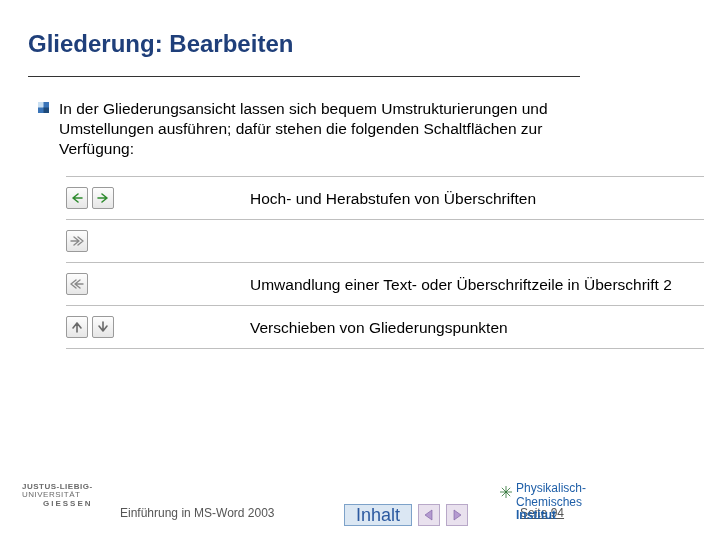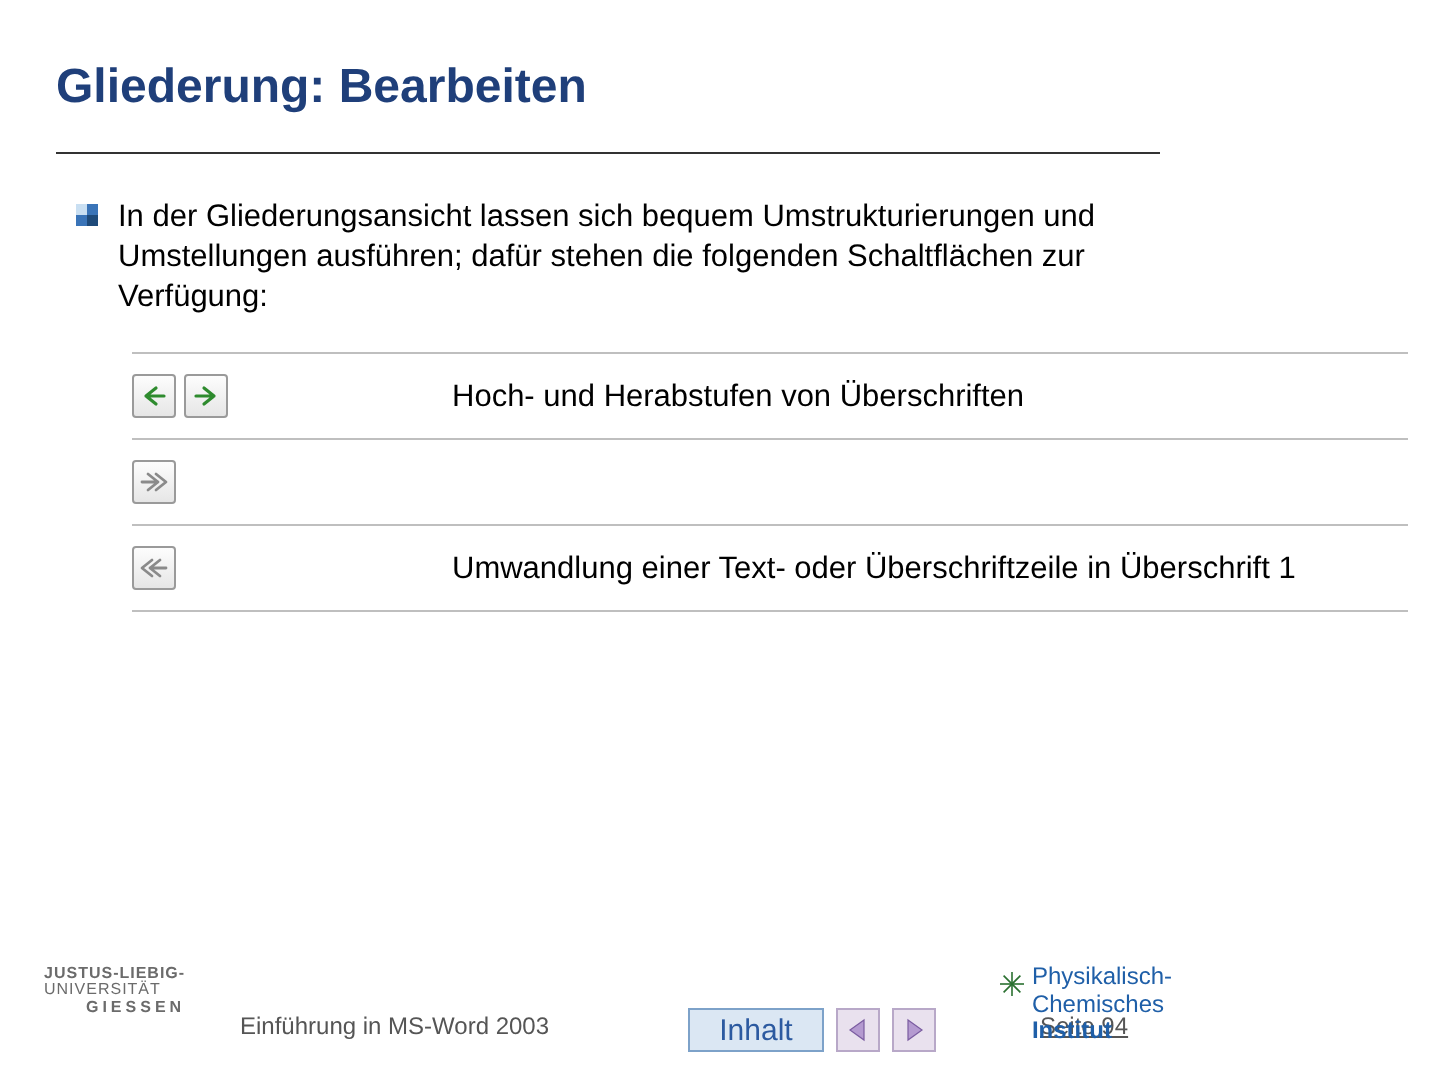--- a/index.html
+++ b/index.html
@@ -7,30 +7,30 @@
   .slide { width: 608px; height: 540px; background: #fff; position: relative; padding: 30px 28px 0 28px; }
   .title { color: #1f3f7a; font-size: 24px; font-weight: bold; margin-bottom: 18px; }
   .hr { border: none; border-top: 1px solid #333; margin-bottom: 22px; }
   .intro-row { display: flex; align-items: flex-start; margin-left: 10px; margin-bottom: 18px; }
   .bullet { width: 11px; height: 11px; flex: 0 0 11px; margin-top: 3px; margin-right: 10px; }
   .intro-text { font-size: 15.5px; color: #000; line-height: 1.28; max-width: 600px; }
   .fn-table { margin-left: 38px; margin-top: 14px; width: 638px; }
   .fn-row { display: flex; align-items: center; border-top: 1px solid #bfbfbf; padding: 10px 0; }
   .fn-row:last-child { border-bottom: 1px solid #bfbfbf; }
   .fn-icons { width: 160px; flex: 0 0 160px; display: flex; gap: 4px; }
-  .fn-text { flex: 1; font-size: 15.5px; color: #000; line-height: 1.25; padding-right: 6px; }
+  .fn-text { flex: 1; font-size: 15.5px; color: #000; line-height: 1.25; padding-right: 6px; margin-left: 24px; }
   .iconbtn { width: 22px; height: 22px; background: linear-gradient(#fdfdfd,#e6e6e6); border: 1px solid #9a9a9a; border-radius: 2px; display: flex; align-items: center; justify-content: center; }
   .footer { position: absolute; left: 0; right: 0; bottom: 0; height: 68px; }
   .uni-logo { position: absolute; left: 22px; bottom: 32px; font-size: 8px; line-height: 1.05; color: #6b6b6b; letter-spacing: 0.5px; }
   .uni-logo .l1 { font-weight: bold; text-align: center; }
   .uni-logo .l2 { font-weight: normal; }
   .uni-logo .l3 { font-weight: bold; letter-spacing: 2px; text-align: right; }
   .doc-title { position: absolute; left: 120px; bottom: 20px; font-size: 12px; color: #555; }
   .inhalt-block { position: absolute; left: 344px; bottom: 14px; display: flex; align-items: center; gap: 6px; }
-  .inhalt-btn { width: 68px; height: 22px; background: #dbe7f3; border: 1px solid #7da2c9; color: #2c5aa0; font-size: 15px; display: flex; align-items: center; justify-content: center; }
+  .inhalt-btn { width: 68px; height: 22px; background: #dbe7f3; border: 1px solid #7da2c9; color: #2c5aa0; font-size: 18px; display: flex; align-items: center; justify-content: center; }
   .navbtn { width: 22px; height: 22px; background: #e9e1ee; border: 1px solid #b8a8c8; display: flex; align-items: center; justify-content: center; }
   .page-num { position: absolute; left: 520px; bottom: 20px; font-size: 12px; color: #555; text-decoration: underline; }
   .chem-logo { position: absolute; right: 22px; bottom: 18px; font-size: 12px; color: #1f5fa8; line-height: 1.1; text-align: left; }
   .chem-logo .star { position: absolute; left: -16px; top: 4px; width: 12px; height: 12px; }
 </style>
 </head>
 <body>
 
 <div class="slide">
 
@@ -75,23 +75,38 @@
     </div>
 
     <div class="fn-row">
       <div class="fn-icons">
         <div class="iconbtn">
           <svg width="14" height="12" viewBox="0 0 14 12">
               <path d="M10 2 L5 6 L10 10 M5 6 H13 M6 2 L1 6 L6 10" stroke="#8a8a8a" stroke-width="1.4" fill="none" stroke-linecap="round" stroke-linejoin="round"></path>
             </svg>
         </div>
       </div>
-      <div class="fn-text">Umwandlung einer Text- oder Überschriftzeile in Überschrift 1</div>
+      <div class="fn-text">Umwandlung einer Text- oder Überschriftzeile in Überschrift 2</div>
     </div>
 
+    <div class="fn-row">
+      <div class="fn-icons">
+        <div class="iconbtn">
+          <svg width="12" height="12" viewBox="0 0 12 12">
+              <path d="M2 7 L6 2 L10 7 M6 2 V11" stroke="#6a6a6a" stroke-width="1.6" fill="none" stroke-linecap="round" stroke-linejoin="round"></path>
+            </svg>
+        </div>
+        <div class="iconbtn">
+          <svg width="12" height="12" viewBox="0 0 12 12">
+              <path d="M2 5 L6 10 L10 5 M6 10 V1" stroke="#6a6a6a" stroke-width="1.6" fill="none" stroke-linecap="round" stroke-linejoin="round"></path>
+            </svg>
+        </div>
+      </div>
+      <div class="fn-text">Verschieben von Gliederungspunkten</div>
+    </div>
 
   </div>
 
   <div class="footer">
     <div class="uni-logo">
       <div class="l1">JUSTUS-LIEBIG-</div>
       <div class="l2">UNIVERSITÄT</div>
       <div class="l3">GIESSEN</div>
     </div>
 

